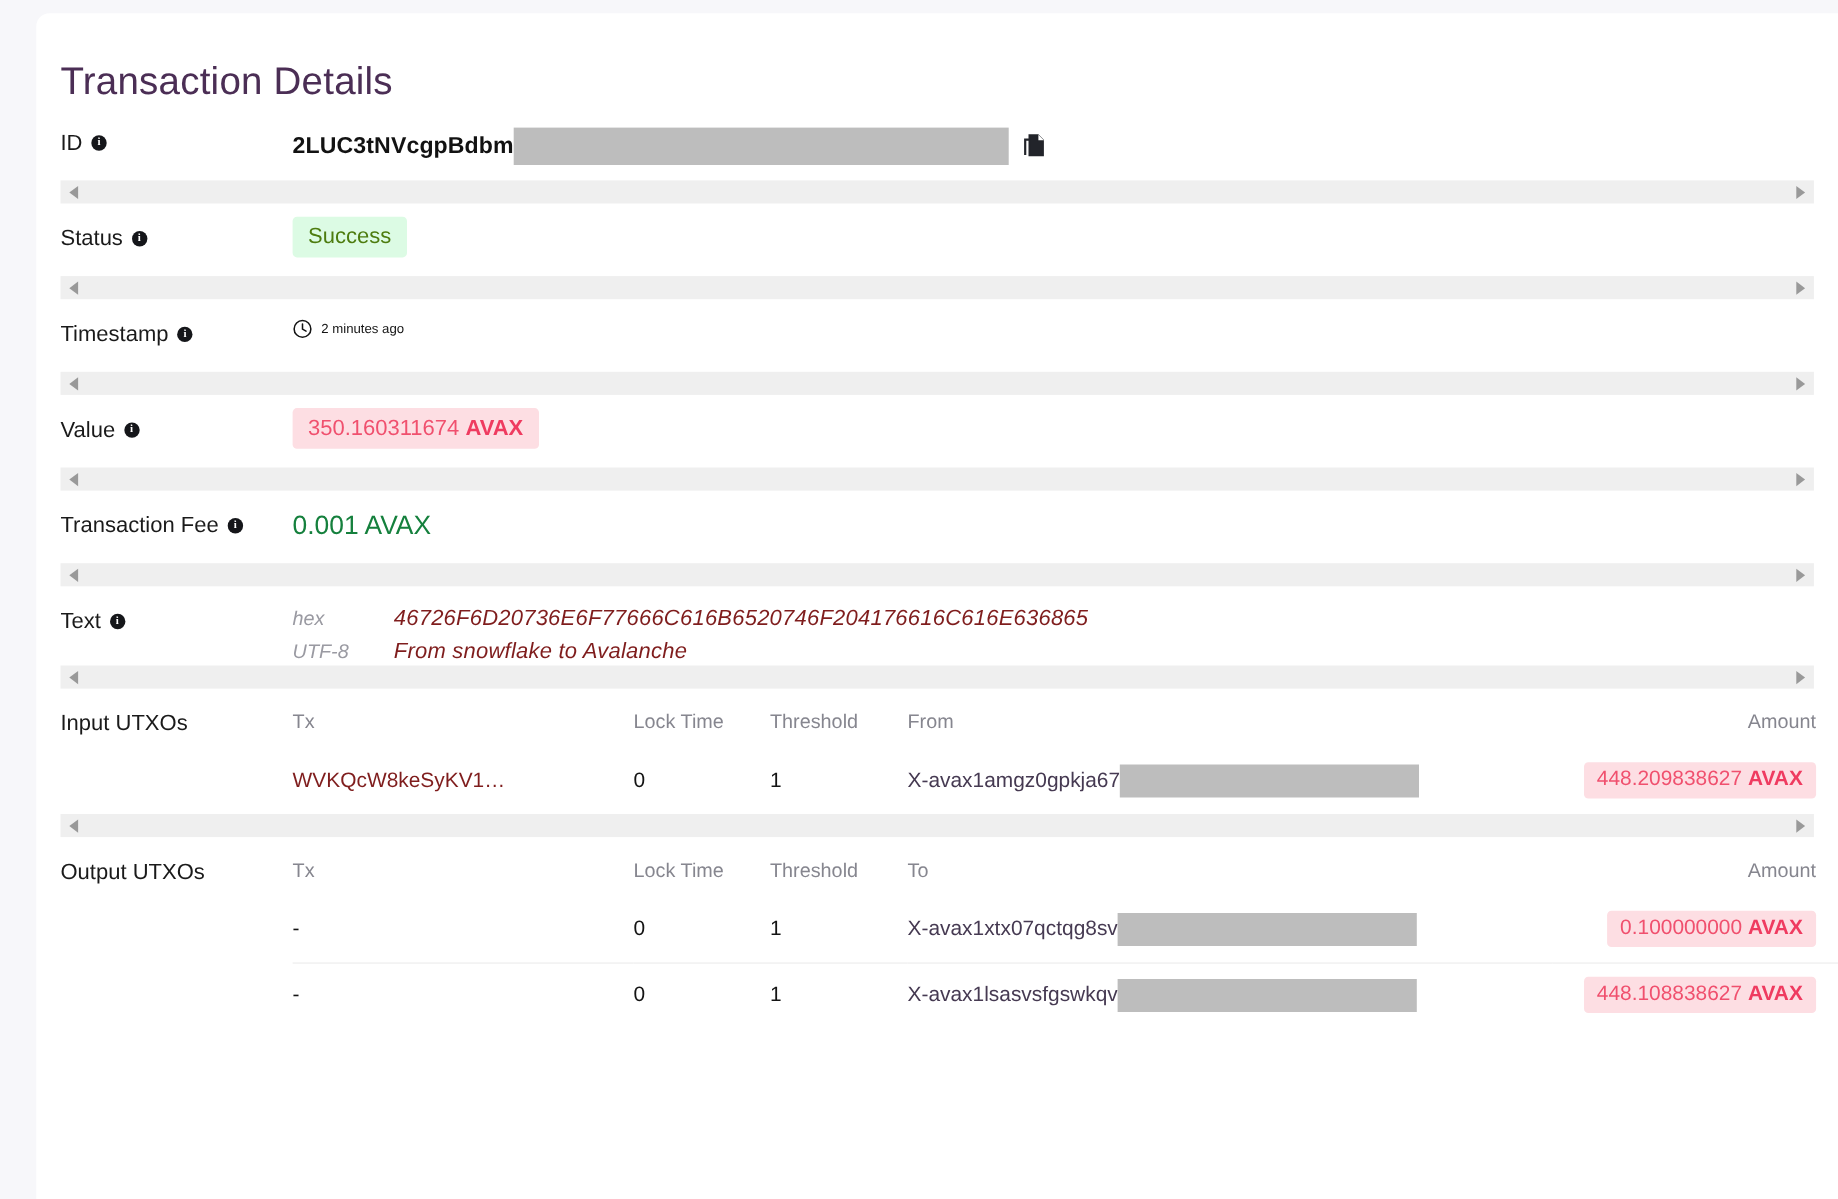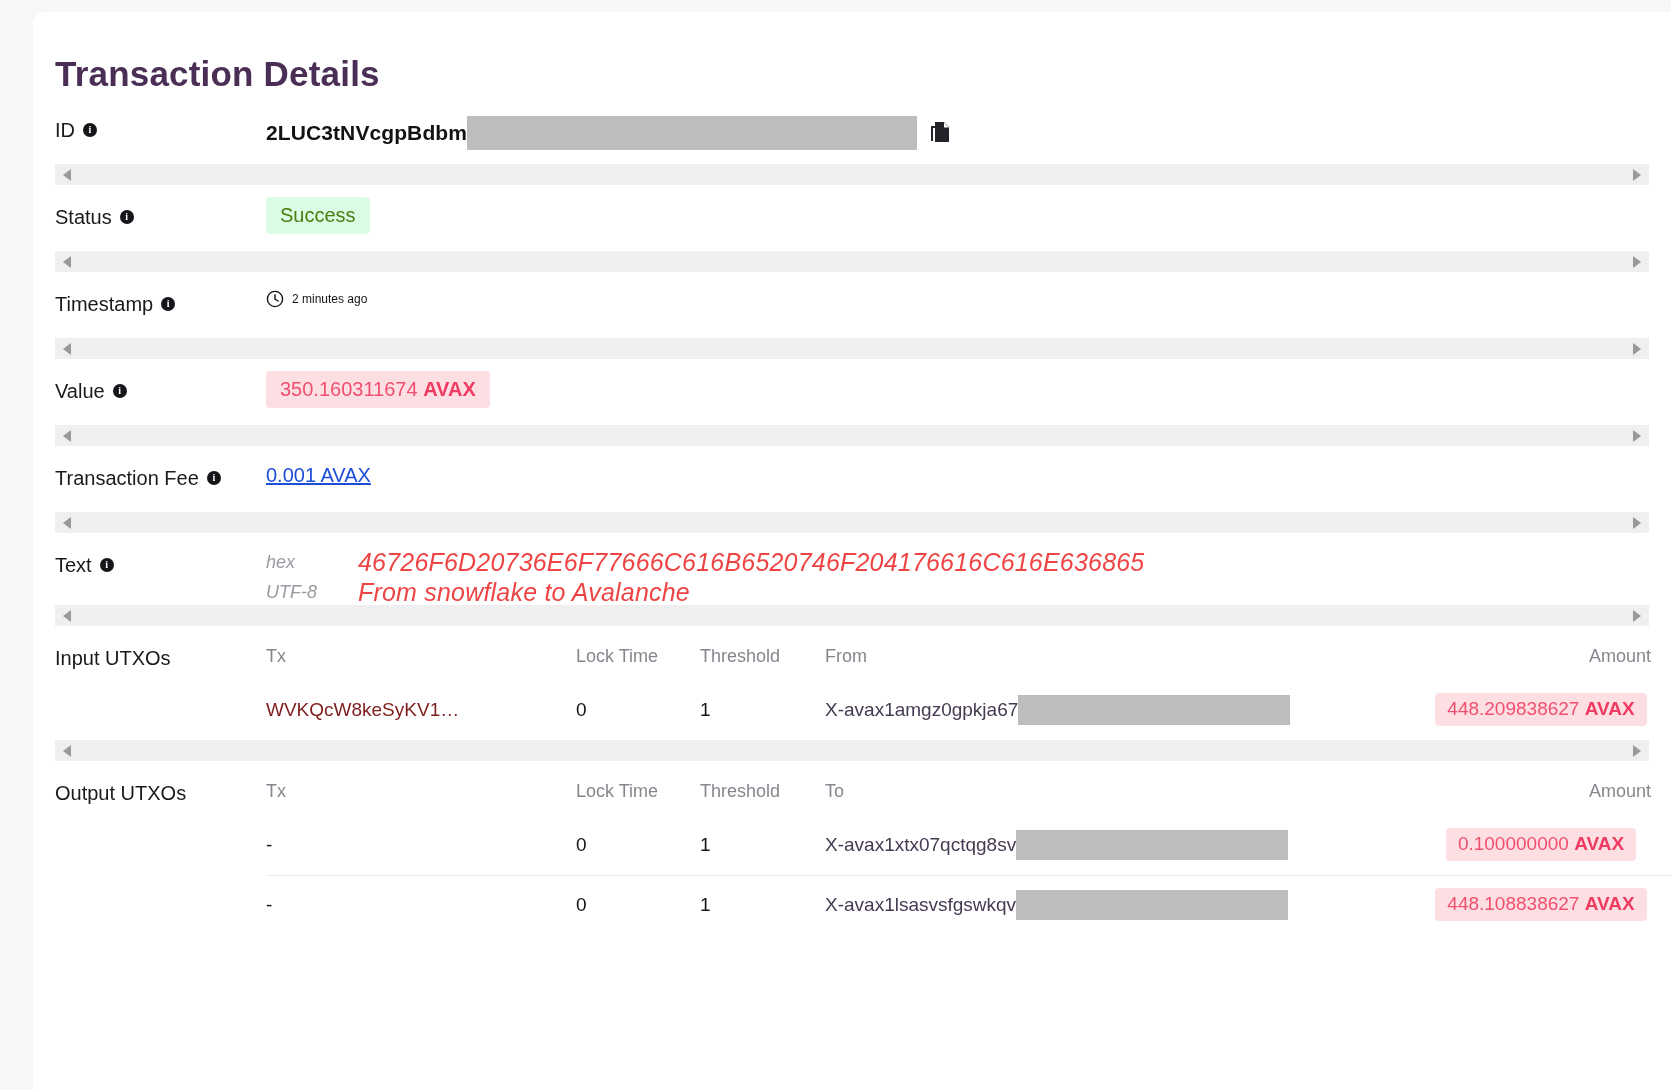--- a/index.html
+++ b/index.html
@@ -24,21 +24,21 @@
     top: 12px;
     width: 1638px;
     min-height: 1078px;
     background: #ffffff;
     border-radius: 12px 0 0 0;
     padding: 38px 0 0 0;
   }
   .title {
     font-size: 35px;
     color: #4b2e55;
-    font-weight: 700;
+    font-weight: 400;
     margin: 0 0 0 22px;
     padding: 0;
     letter-spacing: 0.2px;
     line-height: 48px;
   }
 
   
   .row {
     display: flex;
     align-items: flex-start;
@@ -166,42 +166,41 @@
     color: #f0506e;
     font-size: 20px;
     padding: 6px 14px 7px 14px;
     border-radius: 4px;
     line-height: 24px;
     white-space: nowrap;
   }
   .pill-avax b { color: #ef3b60; font-weight: bold; }
 
   .plain-value {
-    font-size: 20px;
-    color: #1d4ed8;
+    font-size: 24px;
+    color: #15803d;
     padding-top: 6px;
-    text-decoration: underline;
   }
 
   
   .text-grid {
     display: grid;
     grid-template-columns: 92px 1fr;
     row-gap: 4px;
     padding-top: 4px;
     font-style: italic;
   }
   .text-key {
     font-size: 18px;
     color: #9a9aa2;
     line-height: 26px;
   }
   .text-val {
-    font-size: 25px;
-    color: #ef4444;
+    font-size: 20px;
+    color: #7f1d1d;
     line-height: 26px;
     letter-spacing: 0.2px;
     word-break: break-all;
   }
 
   
   .utxo-table {
     width: 100%;
     border-collapse: collapse;
     table-layout: fixed;
@@ -220,21 +219,21 @@
     padding: 12px 0 14px 0;
     vertical-align: middle;
   }
   .utxo-table tr.sep td { border-top: 1px solid #ececec; }
   .col-tx   { width: 310px; }
   .col-lock { width: 124px; }
   .col-thr  { width: 125px; }
   .col-addr { width: auto; }
   .col-amt  { width: 260px; text-align: right; }
   .utxo-table th.col-amt { text-align: right; padding-right: 20px;}
-  .utxo-table td.col-amt { text-align: center; }
+  .utxo-table td.col-amt { text-align: right; padding-right: 20px;}
   .tx-link {
     color: #7f1d1d;
     text-decoration: none;
     cursor: pointer;
     font-size: 19px;
   }
   .addr {
     color: #463a52;
     font-size: 19px;
     white-space: nowrap;

